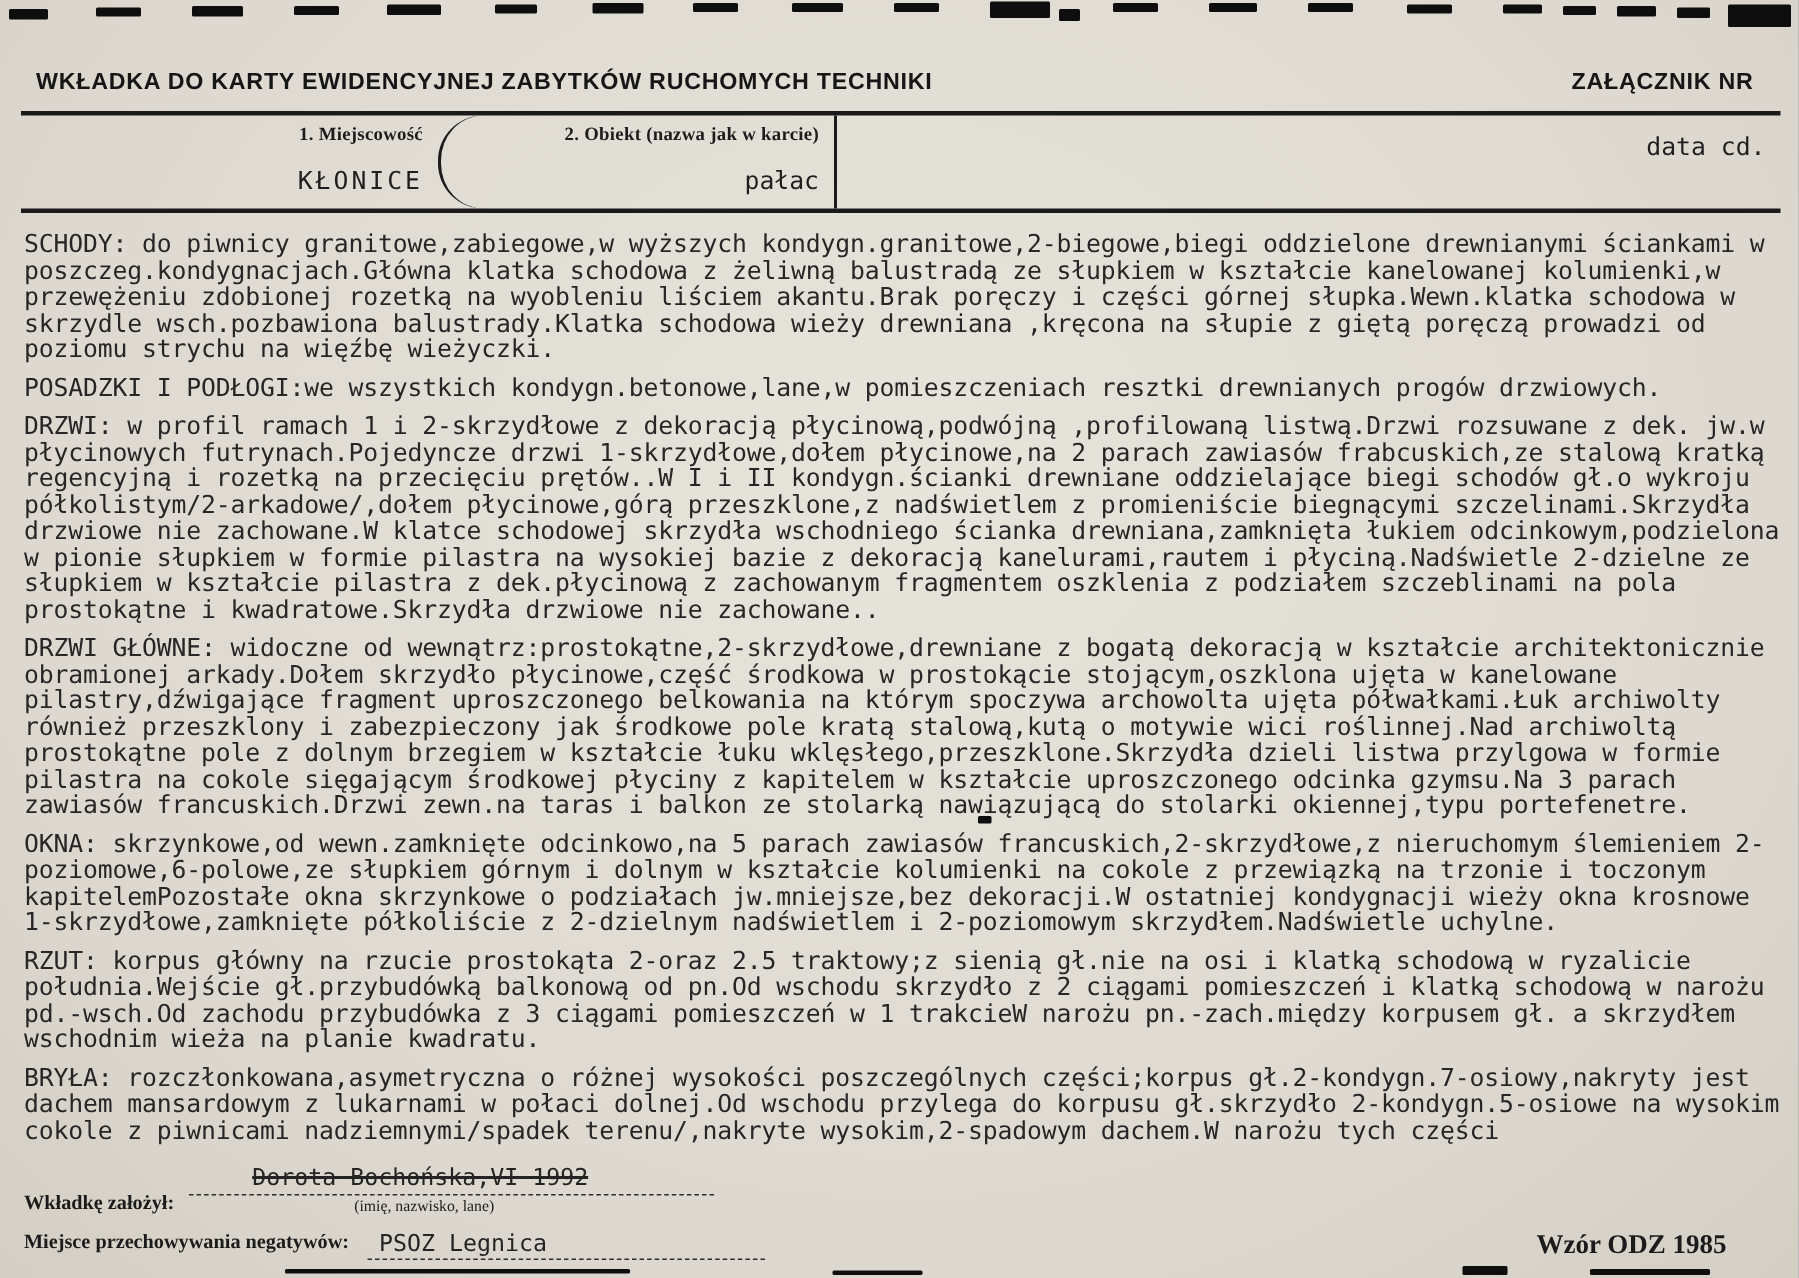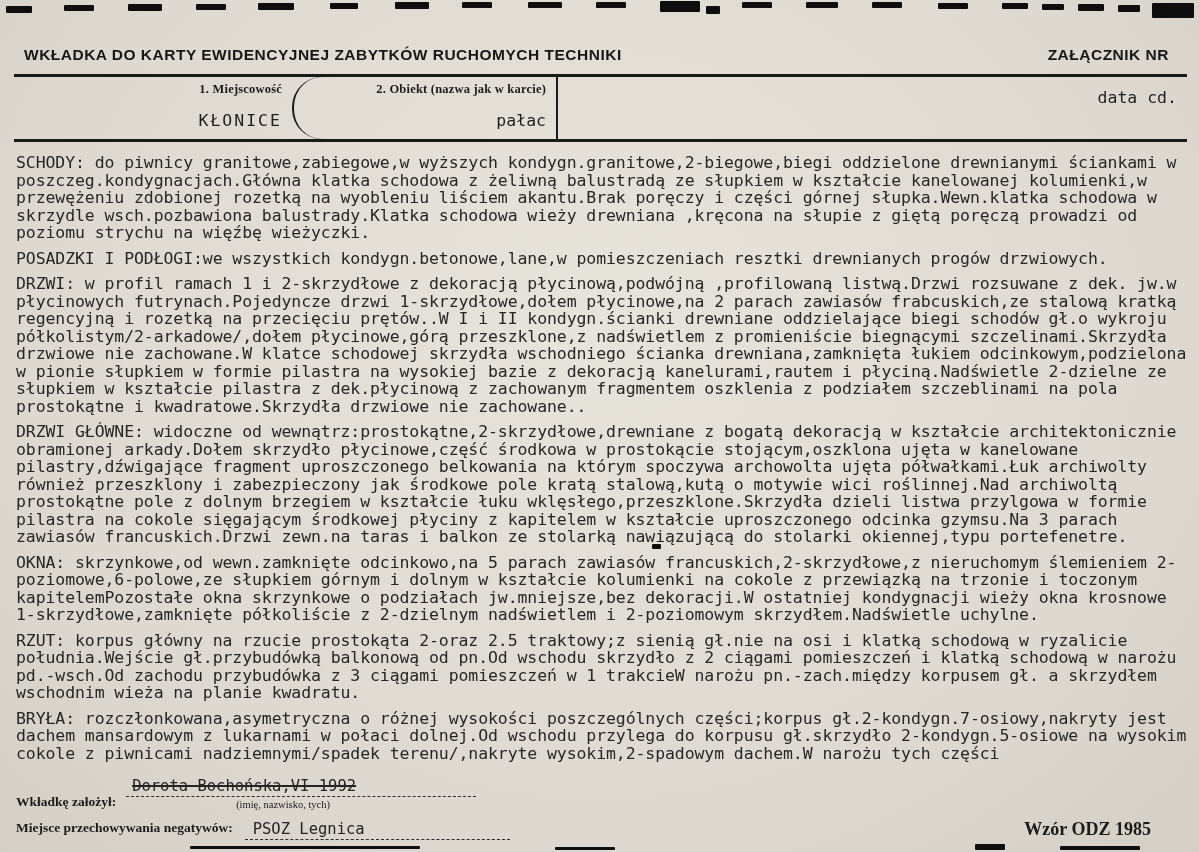--- a/index.html
+++ b/index.html
@@ -58,21 +58,21 @@
   }
   .body-text p { margin-bottom:8px; }
 
   
   .footer {
     position:absolute; left:16px; right:14px; bottom:12px;
     font-family:"Liberation Serif", serif; color:#1b1b1b;
   }
   .footer-row1 { display:flex; align-items:flex-end; }
   .flabel { font-weight:700; font-size:13.5px; white-space:nowrap; }
-  .typed { font-family:"DejaVu Sans Mono", monospace; font-size:15.5px; color:#242424; }
+  .typed { font-family:"DejaVu Sans Mono", monospace; font-size:15.5px; color:#242424;margin-left:36px; }
   .sig-block { display:inline-flex; flex-direction:column; margin-left:10px; }
   .sig-line {
     border-bottom:1.5px dashed #2c2c2c; min-width:350px; padding:0 6px 1px 6px;
   }
   .sig-line .typed { text-decoration:line-through; text-decoration-thickness:1.5px; }
   .sig-hint { font-size:10.5px; margin-top:2px; padding-left:110px; color:#202020; }
   .footer-row2 {
     display:flex; align-items:flex-end; justify-content:space-between; margin-top:9px;
   }
   .neg-left { display:flex; align-items:flex-start; }
@@ -145,21 +145,21 @@
     <p>OKNA: skrzynkowe,od wewn.zamknięte odcinkowo,na 5 parach zawiasów francuskich,2-skrzydłowe,z nieruchomym ślemieniem 2-poziomowe,6-polowe,ze słupkiem górnym i dolnym w kształcie kolumienki na cokole z przewiązką na trzonie i toczonym kapitelemPozostałe okna skrzynkowe o podziałach jw.mniejsze,bez dekoracji.W ostatniej kondygnacji wieży okna krosnowe 1-skrzydłowe,zamknięte półkoliście z 2-dzielnym nadświetlem i 2-poziomowym skrzydłem.Nadświetle uchylne.</p>
     <p>RZUT: korpus główny na rzucie prostokąta 2-oraz 2.5 traktowy;z sienią gł.nie na osi i klatką schodową w ryzalicie południa.Wejście gł.przybudówką balkonową od pn.Od wschodu skrzydło z 2 ciągami pomieszczeń i klatką schodową w narożu pd.-wsch.Od zachodu przybudówka z 3 ciągami pomieszczeń w 1 trakcieW narożu pn.-zach.między korpusem gł. a skrzydłem wschodnim wieża na planie kwadratu.</p>
     <p>BRYŁA: rozczłonkowana,asymetryczna o różnej wysokości poszczególnych części;korpus gł.2-kondygn.7-osiowy,nakryty jest dachem mansardowym z lukarnami w połaci dolnej.Od wschodu przylega do korpusu gł.skrzydło 2-kondygn.5-osiowe na wysokim cokole z piwnicami nadziemnymi/spadek terenu/,nakryte wysokim,2-spadowym dachem.W narożu tych części</p>
   </div>
 
   <div class="footer">
     <div class="footer-row1">
       <span class="flabel">Wkładkę założył:</span>
       <span class="sig-block">
         <span class="sig-line"><span class="typed">Dorota Bochońska,VI 1992</span></span>
-        <span class="sig-hint">(imię, nazwisko, tych)</span>
+        <span class="sig-hint">(imię, nazwisko, lane)</span>
       </span>
     </div>
     <div class="footer-row2">
       <div class="neg-left">
         <span class="flabel">Miejsce przechowywania negatywów:</span>
         <span class="neg-line typed">PSOZ Legnica</span>
       </div>
       <span class="template-ref">Wzór ODZ 1985</span>
     </div>
   </div>

